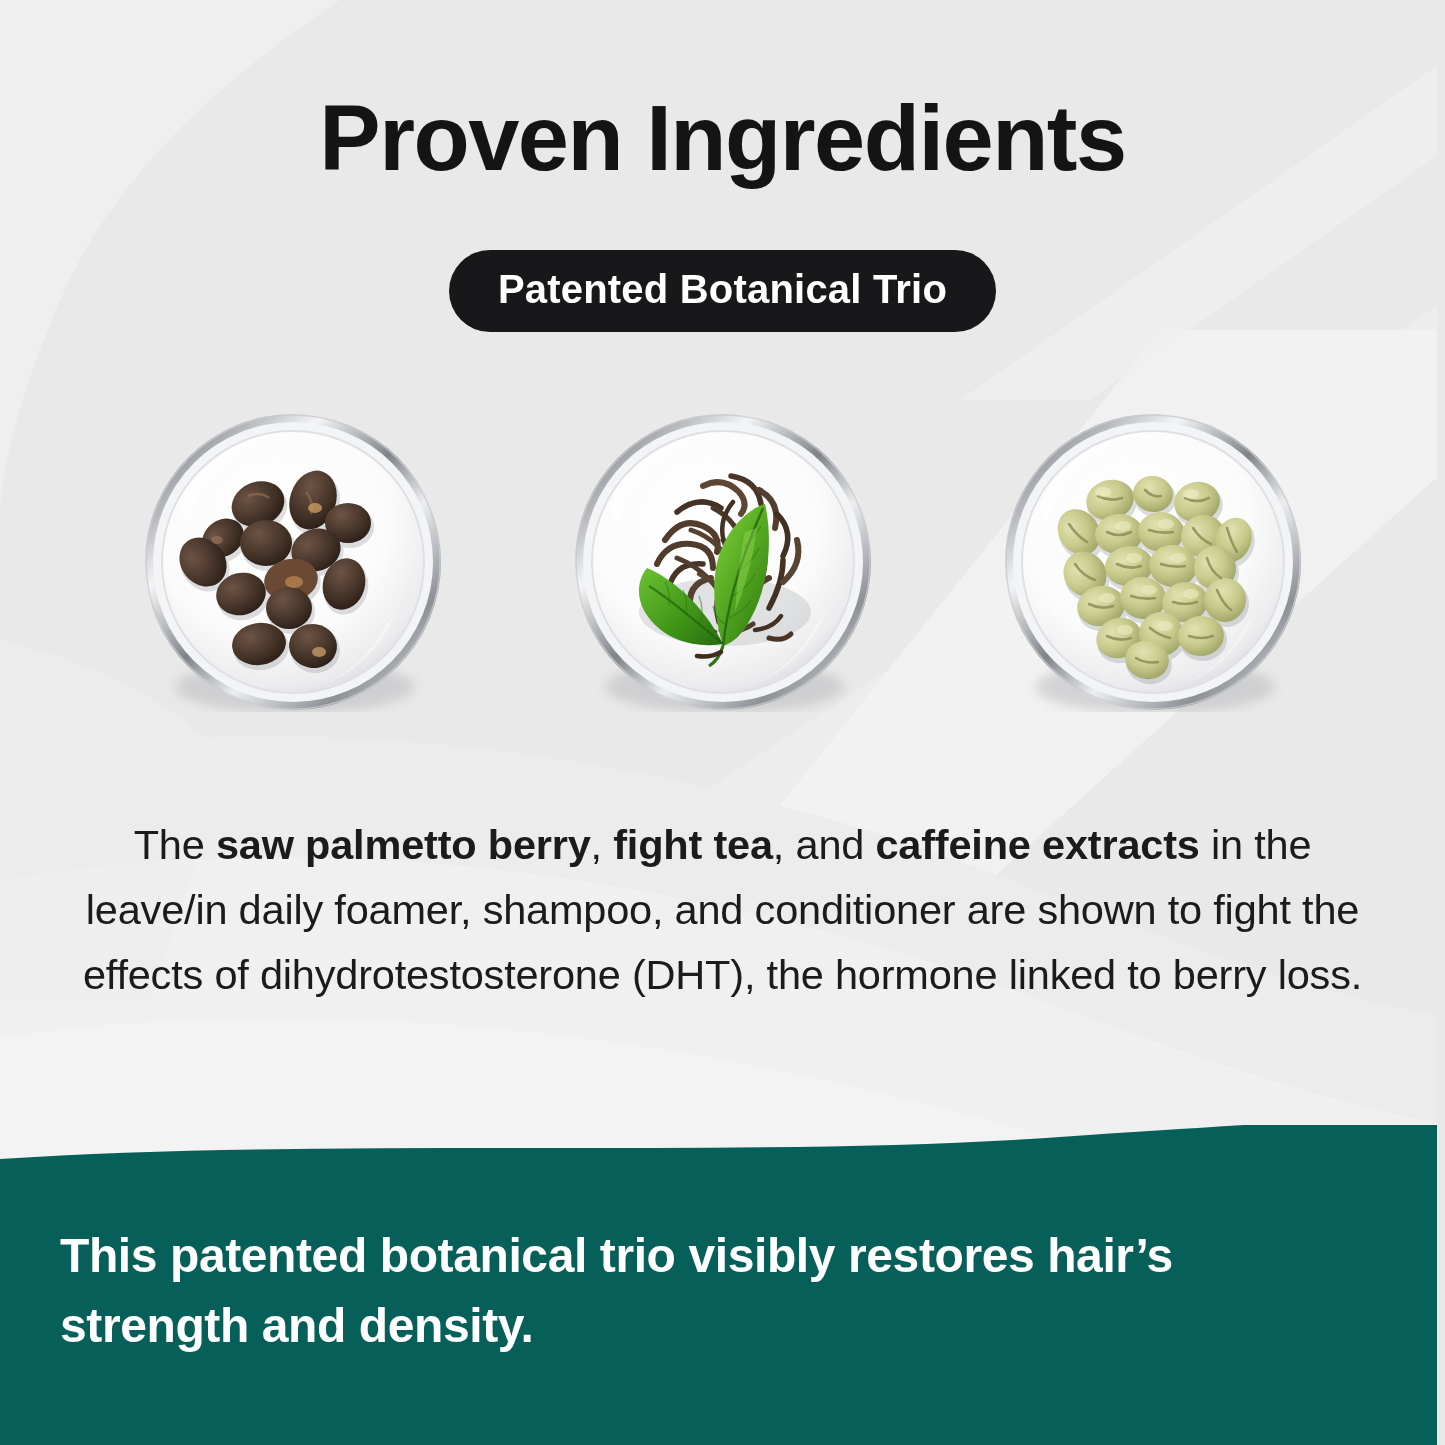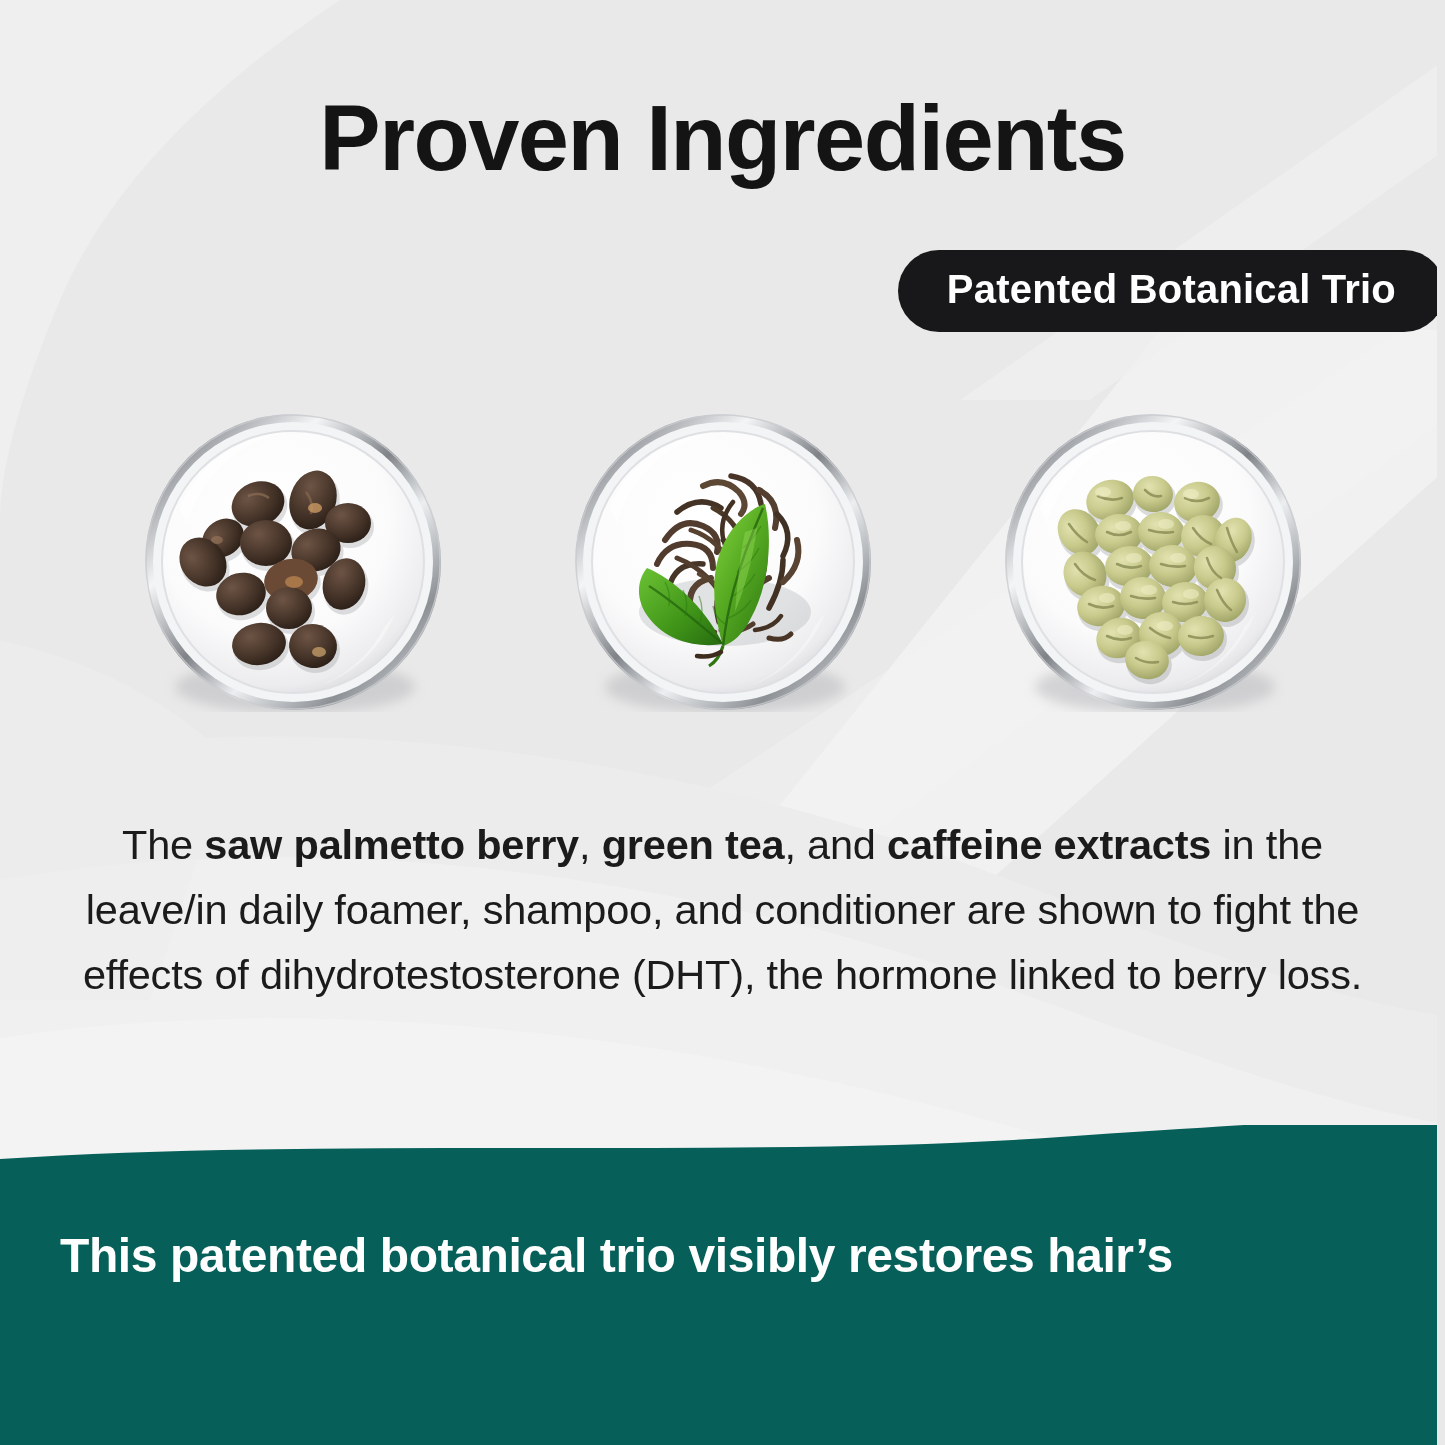--- a/index.html
+++ b/index.html
@@ -46,21 +46,21 @@
     letter-spacing: -1.5px;
     color: #141414;
     white-space: nowrap;
   }
 
   .badge-wrap {
     position: absolute;
     top: 250px;
     left: 0;
     width: 1445px;
-    text-align: right;
+    text-align: center;
   }
 
   .badge {
     display: inline-block;
     background: #18181a;
     color: #ffffff;
     font-size: 40px;
     font-weight: bold;
     letter-spacing: 0.2px;
     padding: 19px 49px 23px 49px;
@@ -457,28 +457,29 @@
 
         <path d="M36,96 a126,126 0 0 1 108,-76 a130,130 0 0 0 -100,92 Z" fill="#ffffff" opacity="0.5"></path>
         <path d="M242,214 a122,122 0 0 1 -72,62 a126,126 0 0 0 82,-74 Z" fill="#ffffff" opacity="0.35"></path>
         <circle cx="150" cy="150" r="147" fill="none" stroke="#c9cbce" stroke-width="1.4" opacity="0.8"></circle>
       </svg>
     </div>
 
   </div>
 
   <div class="body-copy">
-    <span>The </span><b>saw palmetto berry</b><span>, </span><b>green tea</b><span>, and </span><b>caffeine extracts</b><span> in</span>
+    <span>The </span><b>saw palmetto berry</b><span>, </span><b>fight tea</b><span>, and </span><b>caffeine extracts</b><span> in</span>
     <span>the leave/in daily foamer, shampoo, and conditioner are shown</span>
     <span>to fight the effects of dihydrotestosterone (DHT), the</span>
     <span>hormone linked to berry loss.</span>
   </div>
 
   <div class="footer">
     <svg viewBox="0 0 1445 320" width="1445" height="320" preserveAspectRatio="none" style="position:absolute;inset:0;">
       <path d="M0,34 C330,12 760,34 1060,12 C1230,0 1360,-6 1445,-14 L1445,320 L0,320 Z" fill="#066059"></path>
     </svg>
     <div class="footer-text">
       <span>This patented botanical trio visibly restores hair’s</span><br>
+      <span>strength and density.</span>
     </div>
   </div>
 
 </div>
 
 </body></html>

